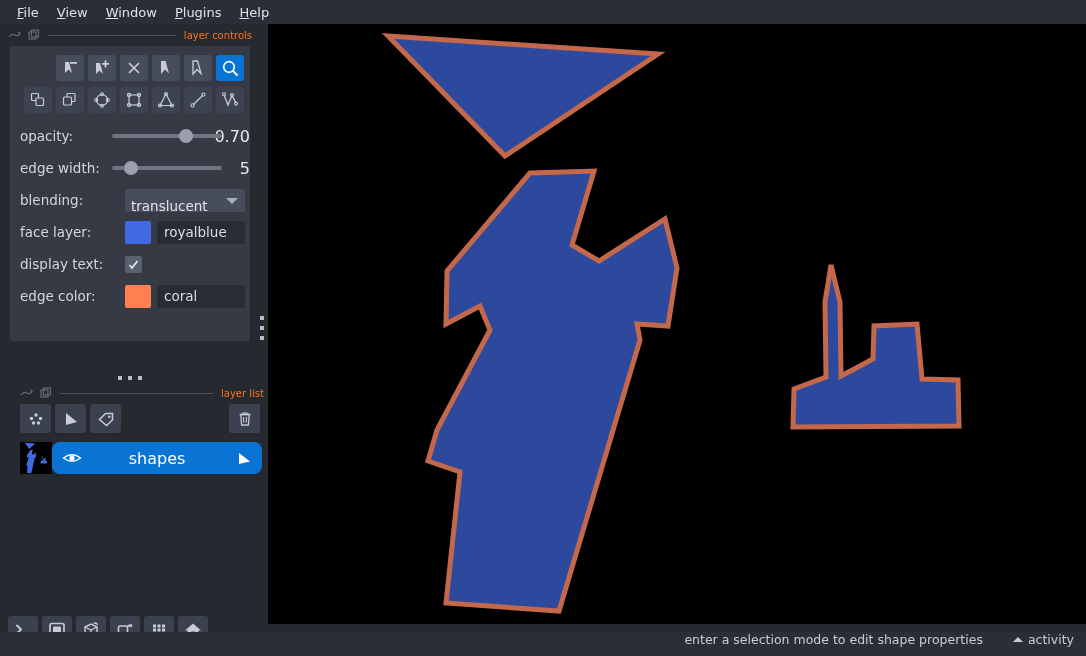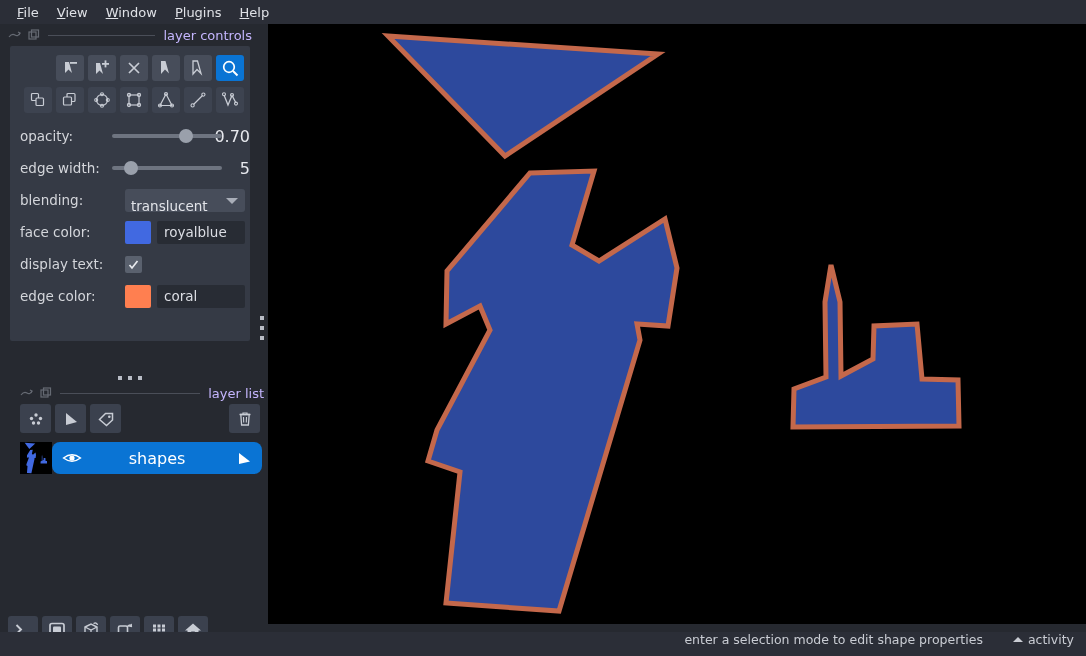--- a/index.html
+++ b/index.html
@@ -72,22 +72,22 @@
     align-items: center;
     justify-content: center;
   }
   .dock-rule {
     flex: 1;
     height: 1px;
     background: #4a4e58;
     margin: 0 8px 0 2px;
   }
   .dock-title {
-    font-size: 13px;
-    color: #c4b5fd;
+    font-size: 10px;
+    color: #f97316;
     white-space: nowrap;
   }
 
   
   .controls-panel {
     position: absolute;
     left: 10px;
     top: 22px;
     width: 240px;
     height: 295px;
@@ -550,21 +550,21 @@
 
         <div class="ctrl-row">
           <span class="ctrl-label">blending:</span>
           <span class="combo">
             <span class="combo-text">translucent</span>
             <span class="arrow"></span>
           </span>
         </div>
 
         <div class="ctrl-row">
-          <span class="ctrl-label">face color:</span>
+          <span class="ctrl-label">face layer:</span>
           <span class="swatch" id="face-swatch" style="background: rgb(65, 105, 225);"></span>
           <span class="color-name">royalblue</span>
         </div>
 
         <div class="ctrl-row">
           <span class="ctrl-label">display text:</span>
           <span class="checkbox">
             <svg width="13" height="13" viewBox="0 0 13 13">
                 <path d="M2.5 7 L5 10 L10.5 3" stroke="#e9ebef" stroke-width="1.7" fill="none"></path>
               </svg>

